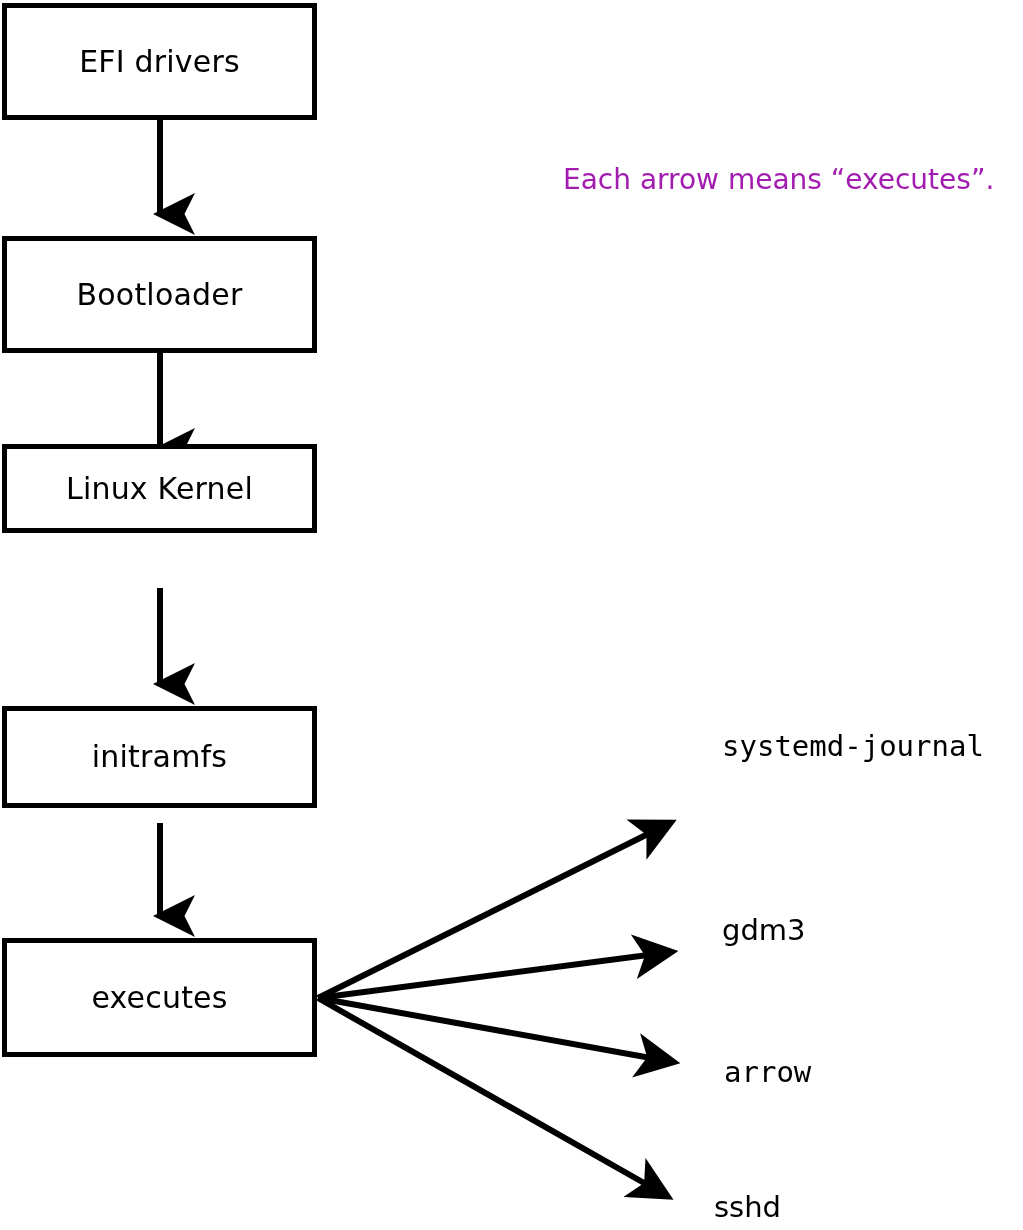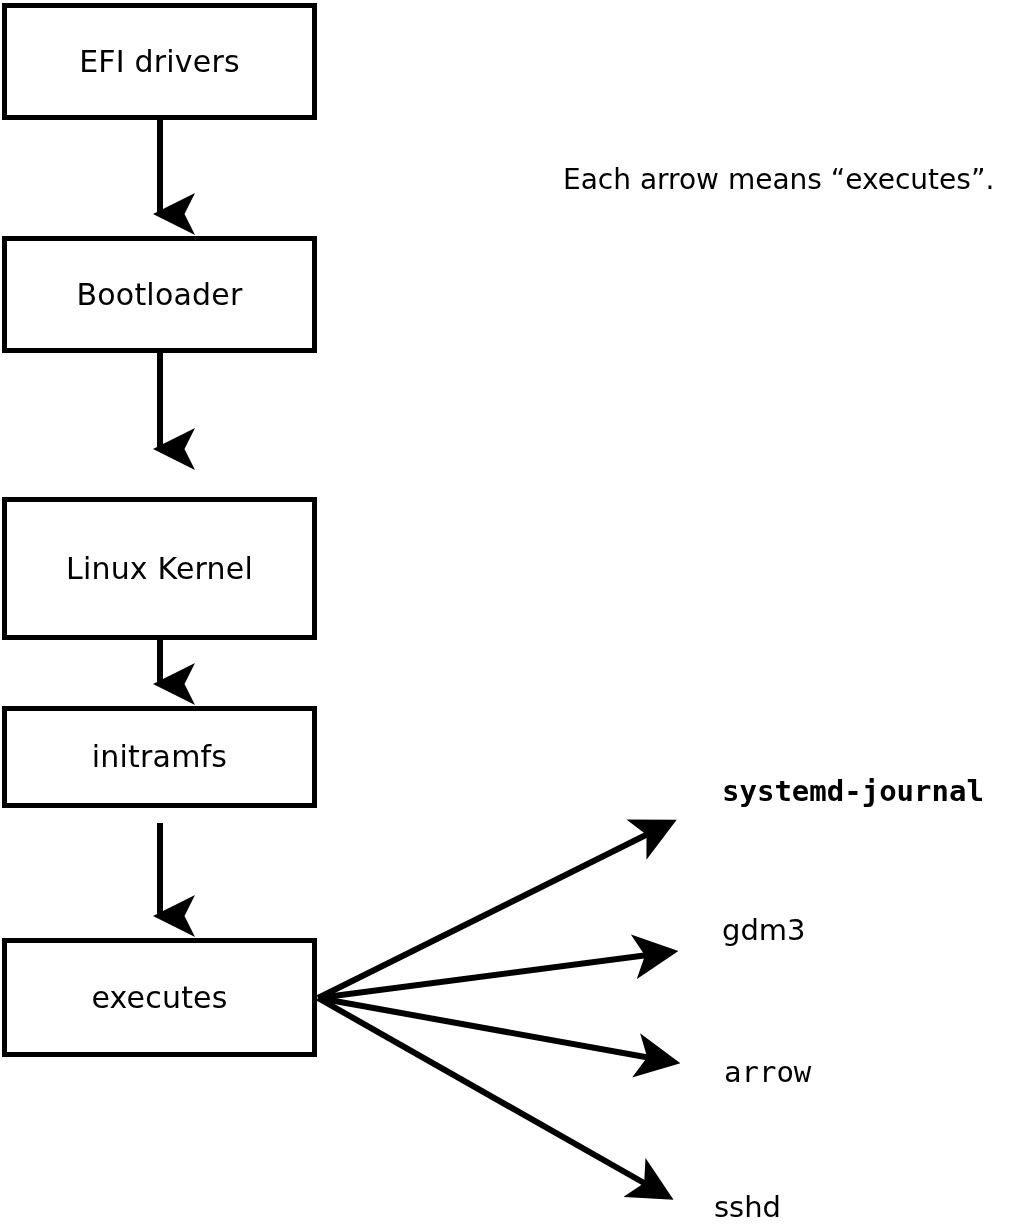--- a/index.html
+++ b/index.html
@@ -57,21 +57,21 @@
   .leaf-label.sans {
     font-family: "DejaVu Sans", sans-serif;
     font-size: 29px;
   }
   .legend-note {
     position: absolute;
     white-space: nowrap;
     font-family: "DejaVu Sans", sans-serif;
     font-size: 28px;
     line-height: 1;
-    color: #000000;
+    color: #a21caf;
   }
 </style>
 </head>
 <body>
 
 <div id="canvas">
 
   <svg id="diagram-svg" viewBox="0 0 1023 1230" xmlns="http://www.w3.org/2000/svg">
     <defs>
       <marker id="head-down" viewBox="0 0 12 12" refX="6" refY="10" markerWidth="7" markerHeight="7" orient="auto-start-reverse">
@@ -110,33 +110,33 @@
   </svg>
 
   <div class="node-box" style="left:2px; top:236px; width:315px; height:117px;">
     <span class="node-label">Bootloader</span>
   </div>
 
   <div class="node-box" style="left:2px; top:3px; width:315px; height:117px;">
     <span class="node-label">EFI drivers</span>
   </div>
 
-  <div class="node-box" style="left:2px; top:497px; width:315px; height:143px;">
+  <div class="node-box" style="left:2px; top:444px; width:315px; height:89px;">
     <span class="node-label">Linux Kernel</span>
   </div>
 
   <div class="node-box" style="left:2px; top:706px; width:315px; height:102px;">
     <span class="node-label">initramfs</span>
   </div>
 
   <div class="node-box" style="left:2px; top:938px; width:315px; height:119px;">
     <span class="node-label">executes</span>
   </div>
 
-  <div class="leaf-label mono" style="left:722px; top:777px;font-weight:bold;">systemd-journal</div>
+  <div class="leaf-label mono" style="left:722px; top:732px;">systemd-journal</div>
 
   <div class="leaf-label sans" style="left:722px; top:916px;">gdm3</div>
 
   <div class="leaf-label mono" style="left:724px; top:1058px;">arrow</div>
 
   <div class="leaf-label sans" style="left:714px; top:1193px;">sshd</div>
 
   <div class="legend-note" style="left:563px; top:166px;">Each arrow means “executes”.</div>
 
 </div>

